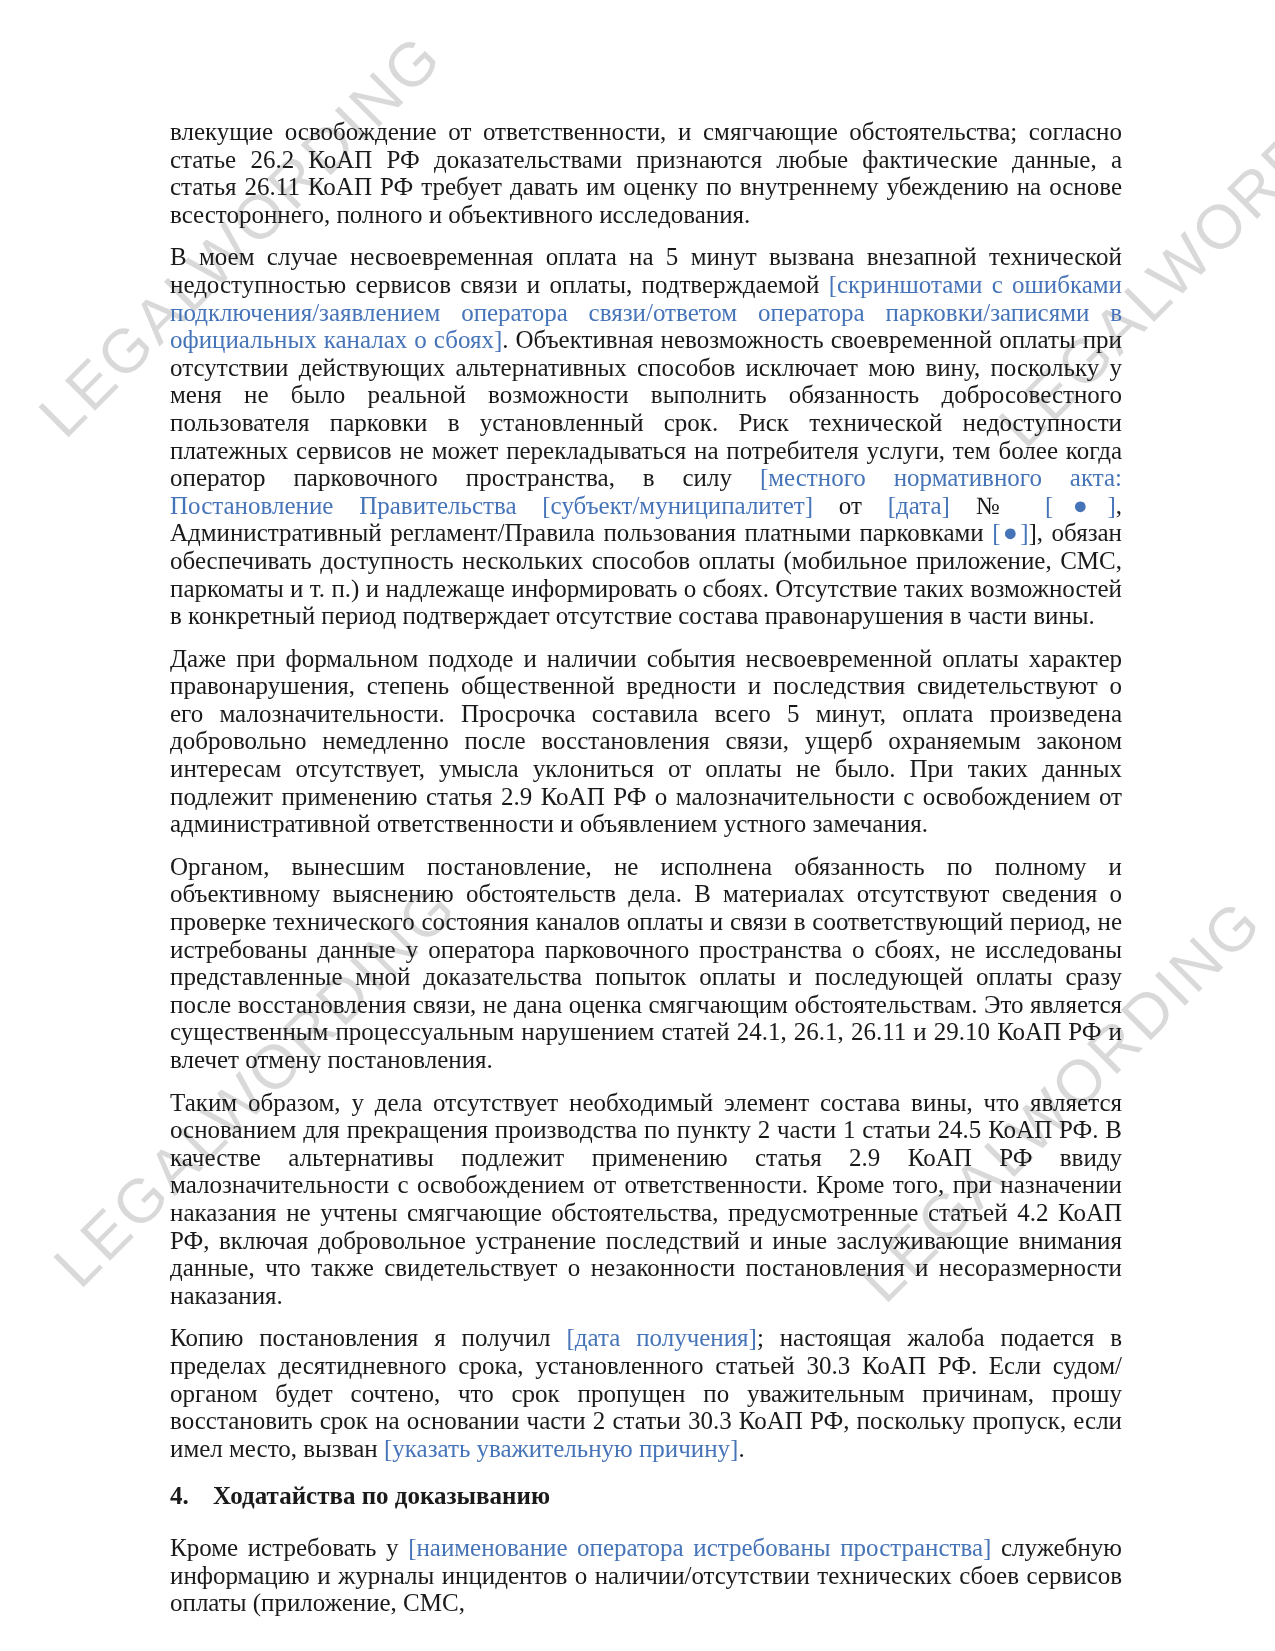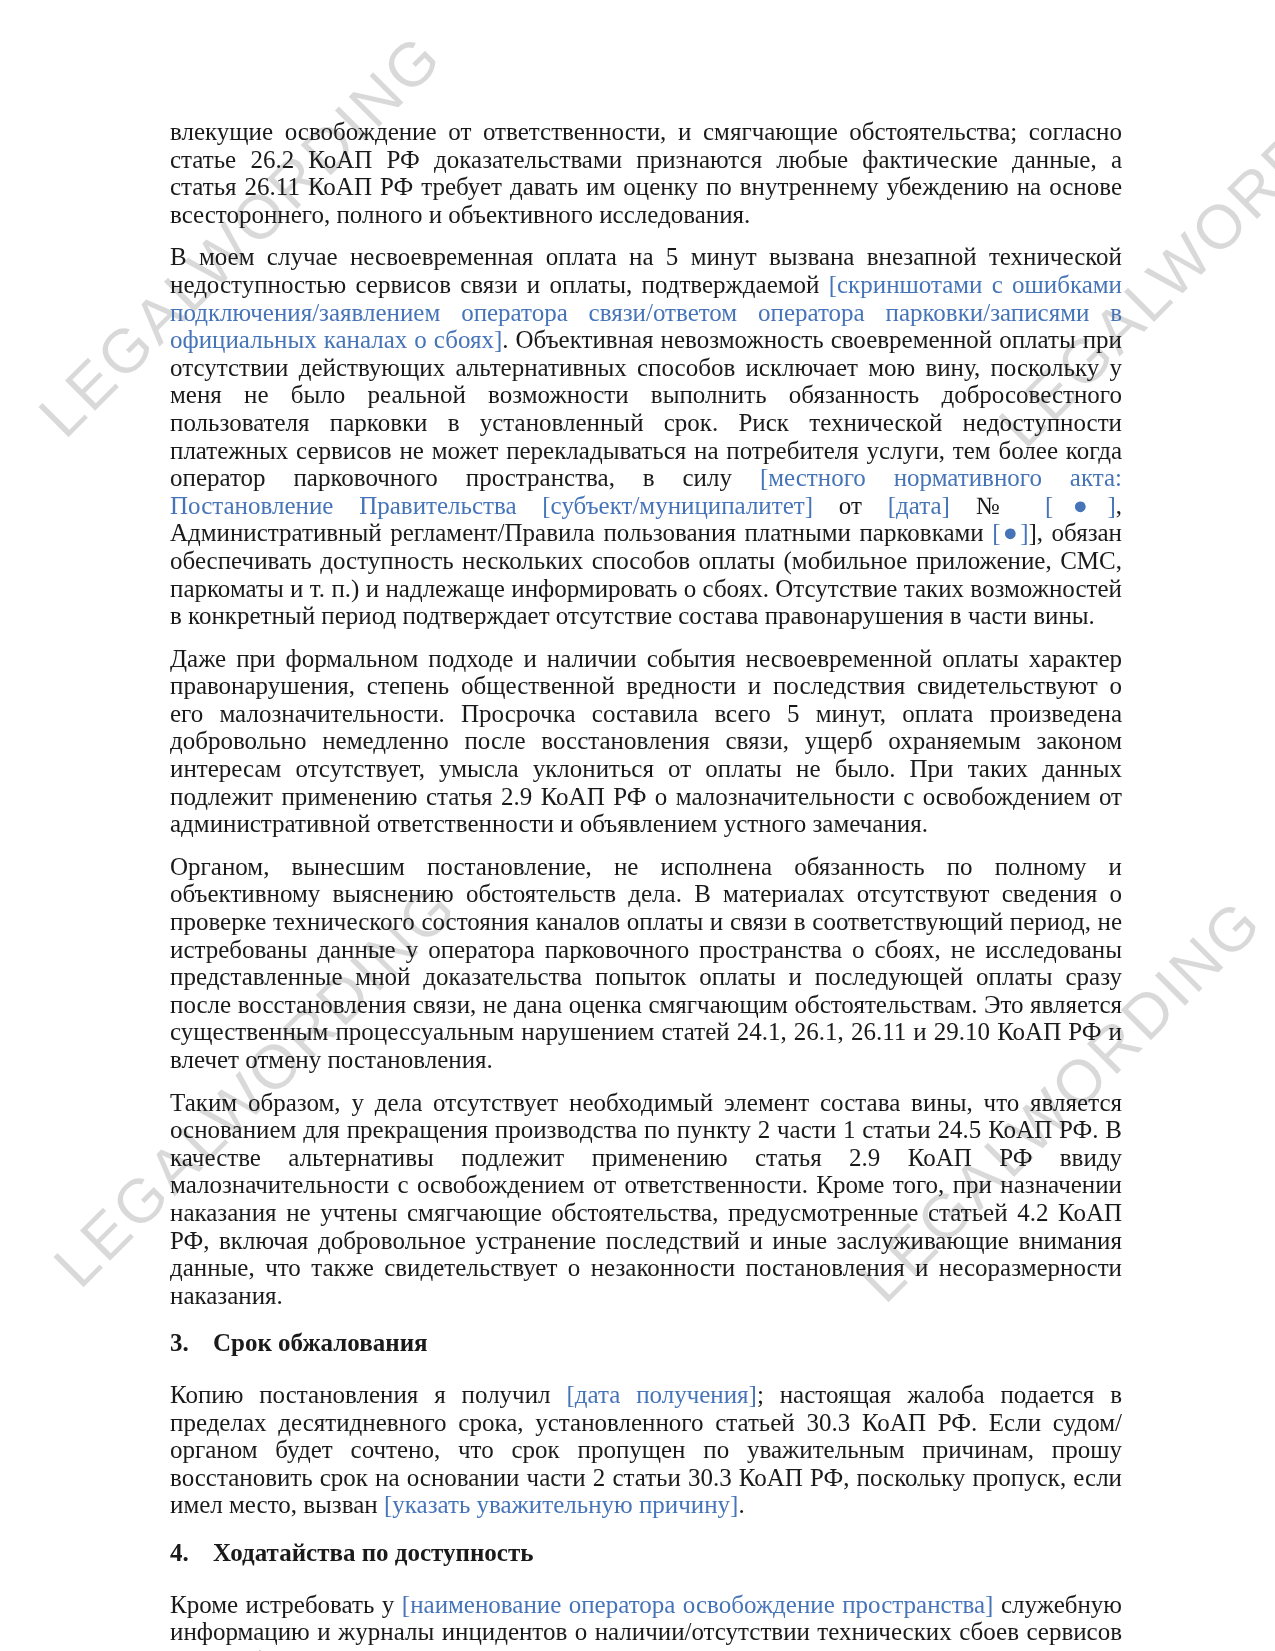--- a/index.html
+++ b/index.html
@@ -59,18 +59,17 @@
   <div class="wm wm-b">LEGALWORDING</div>
   <div class="wm wm-c">LEGALWORDING</div>
   <div class="wm wm-d">LEGALWORDING</div>
 
   <div class="content" id="doc-body">
       <p><span class="tx">влекущие освобождение от ответственности, и смягчающие обстоятельства; согласно статье 26.2 КоАП РФ доказательствами признаются любые фактические данные, а статья 26.11 КоАП РФ требует давать им оценку по внутреннему убеждению на основе всестороннего, полного и объективного исследования.</span></p>
       <p><span class="tx">В моем случае несвоевременная оплата на 5 минут вызвана внезапной технической недоступностью сервисов связи и оплаты, подтверждаемой </span><span class="ph">[скриншотами с ошибками подключения/заявлением оператора связи/ответом оператора парковки/записями в официальных каналах о сбоях]</span><span class="tx">. Объективная невозможность своевременной оплаты при отсутствии действующих альтернативных способов исключает мою вину, поскольку у меня не было реальной возможности выполнить обязанность добросовестного пользователя парковки в установленный срок. Риск технической недоступности платежных сервисов не может перекладываться на потребителя услуги, тем более когда оператор парковочного пространства, в силу </span><span class="ph">[местного нормативного акта: Постановление Правительства [субъект/муниципалитет]</span><span class="tx"> от </span><span class="ph">[дата]</span><span class="tx"> № </span><span class="ph">[●]</span><span class="tx">, Административный регламент/Правила пользования платными парковками </span><span class="ph">[●]</span><span class="tx">], обязан обеспечивать доступность нескольких способов оплаты (мобильное приложение, СМС, паркоматы и т. п.) и надлежаще информировать о сбоях. Отсутствие таких возможностей в конкретный период подтверждает отсутствие состава правонарушения в части вины.</span></p>
       <p><span class="tx">Даже при формальном подходе и наличии события несвоевременной оплаты характер правонарушения, степень общественной вредности и последствия свидетельствуют о его малозначительности. Просрочка составила всего 5 минут, оплата произведена добровольно немедленно после восстановления связи, ущерб охраняемым законом интересам отсутствует, умысла уклониться от оплаты не было. При таких данных подлежит применению статья 2.9 КоАП РФ о малозначительности с освобождением от административной ответственности и объявлением устного замечания.</span></p>
       <p><span class="tx">Органом, вынесшим постановление, не исполнена обязанность по полному и объективному выяснению обстоятельств дела. В материалах отсутствуют сведения о проверке технического состояния каналов оплаты и связи в соответствующий период, не истребованы данные у оператора парковочного пространства о сбоях, не исследованы представленные мной доказательства попыток оплаты и последующей оплаты сразу после восстановления связи, не дана оценка смягчающим обстоятельствам. Это является существенным процессуальным нарушением статей 24.1, 26.1, 26.11 и 29.10 КоАП РФ и влечет отмену постановления.</span></p>
       <p><span class="tx">Таким образом, у дела отсутствует необходимый элемент состава вины, что является основанием для прекращения производства по пункту 2 части 1 статьи 24.5 КоАП РФ. В качестве альтернативы подлежит применению статья 2.9 КоАП РФ ввиду малозначительности с освобождением от ответственности. Кроме того, при назначении наказания не учтены смягчающие обстоятельства, предусмотренные статьей 4.2 КоАП РФ, включая добровольное устранение последствий и иные заслуживающие внимания данные, что также свидетельствует о незаконности постановления и несоразмерности наказания.</span></p>
-      <p class="h"><span class="num">3.</span><span>Срок обжалования</span></p>
       <p><span class="tx">Копию постановления я получил </span><span class="ph">[дата получения]</span><span class="tx">; настоящая жалоба подается в пределах десятидневного срока, установленного статьей 30.3 КоАП РФ. Если судом/органом будет сочтено, что срок пропущен по уважительным причинам, прошу восстановить срок на основании части 2 статьи 30.3 КоАП РФ, поскольку пропуск, если имел место, вызван </span><span class="ph">[указать уважительную причину]</span><span class="tx">.</span></p>
-      <p class="h"><span class="num">4.</span><span>Ходатайства по доступность</span></p>
-      <p><span class="tx">Кроме истребовать у </span><span class="ph">[наименование оператора освобождение пространства]</span><span class="tx"> служебную информацию и журналы инцидентов о наличии/отсутствии технических сбоев сервисов оплаты (приложение, СМС,</span></p>
+      <p class="h"><span class="num">4.</span><span>Ходатайства по доказыванию</span></p>
+      <p><span class="tx">Кроме истребовать у </span><span class="ph">[наименование оператора истребованы пространства]</span><span class="tx"> служебную информацию и журналы инцидентов о наличии/отсутствии технических сбоев сервисов оплаты (приложение, СМС,</span></p>
     </div>
 </div>
 
 </body></html>

